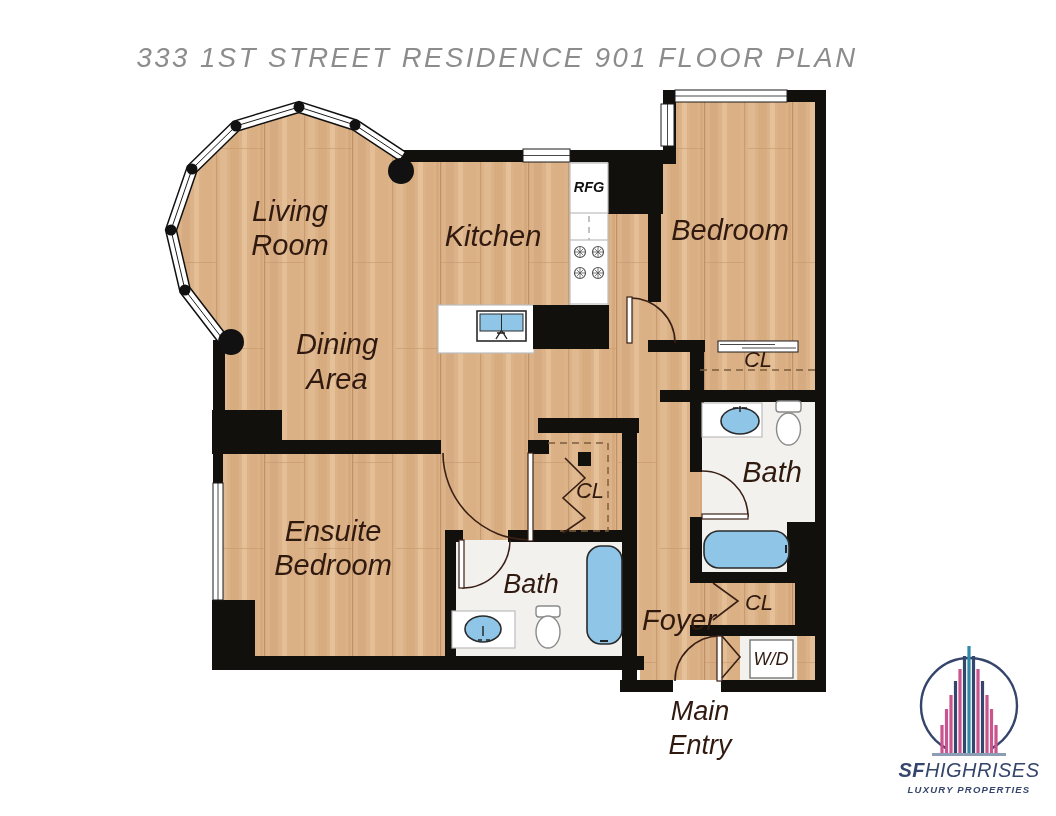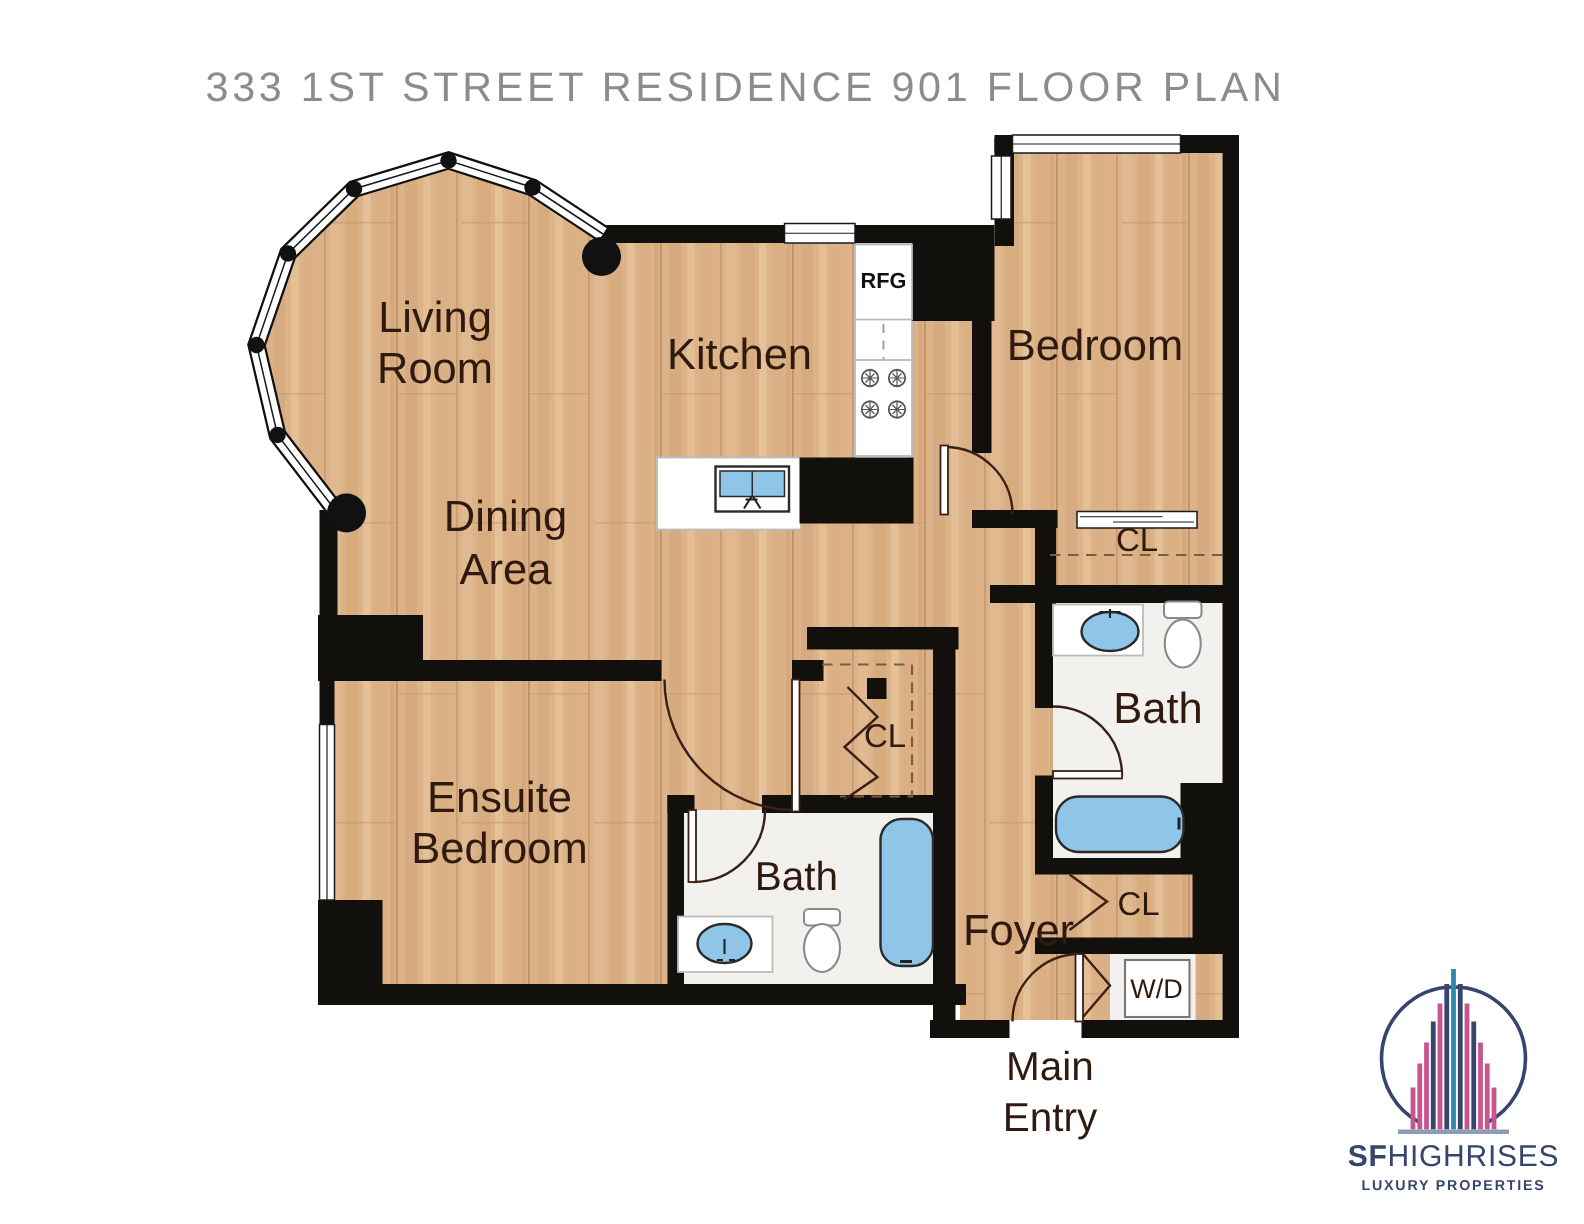--- a/index.html
+++ b/index.html
@@ -1,21 +1,21 @@
 <!DOCTYPE html>
 <html style="--wood: #dcb389; --wall: #12100d; --bath_floor: #f2f1ee; --fixture_blue: #8fc6e8; --title_gray: #8c8c8c; --label_brown: #301a10; --logo_navy: #35456b; --logo_pink: #c9558e; --logo_teal: #2e8aa8;"><head>
 <meta charset="utf-8">
 <style>
   :root{
     --wood:#dcb389; --wall:#12100d; --bath_floor:#f2f1ee; --fixture_blue:#8fc6e8;
     --title_gray:#8c8c8c; --label_brown:#301a10; --logo_navy:#35456b;
     --logo_pink:#c9558e; --logo_teal:#2e8aa8;
   }
   html,body{margin:0;padding:0;background:#ffffff;}
-  .page{width:1056px;height:816px;position:relative;background:#fff;overflow:hidden;}
+  .page{width:1056px;height:816px;position:relative;background:#fff;overflow:hidden;font-style:italic;}
   svg{display:block;}
   text{font-family:"Liberation Sans",sans-serif;}
   .title-text{fill:var(--title_gray);font-size:27.5px;letter-spacing:2.5px;font-weight:400;}
   .room-label{fill:var(--label_brown);font-size:29px;font-weight:500;}
   .room-label-sm{fill:var(--label_brown);font-size:27px;font-weight:500;}
   .cl-label{fill:var(--label_brown);font-size:22px;font-weight:500;}
   .wd-label{fill:var(--label_brown);font-size:18px;font-weight:500;}
   .rfg-label{fill:#111;font-size:14.5px;font-weight:700;}
   .wall{fill:var(--wall);}
   .whitefloor{fill:var(--bath_floor);}

